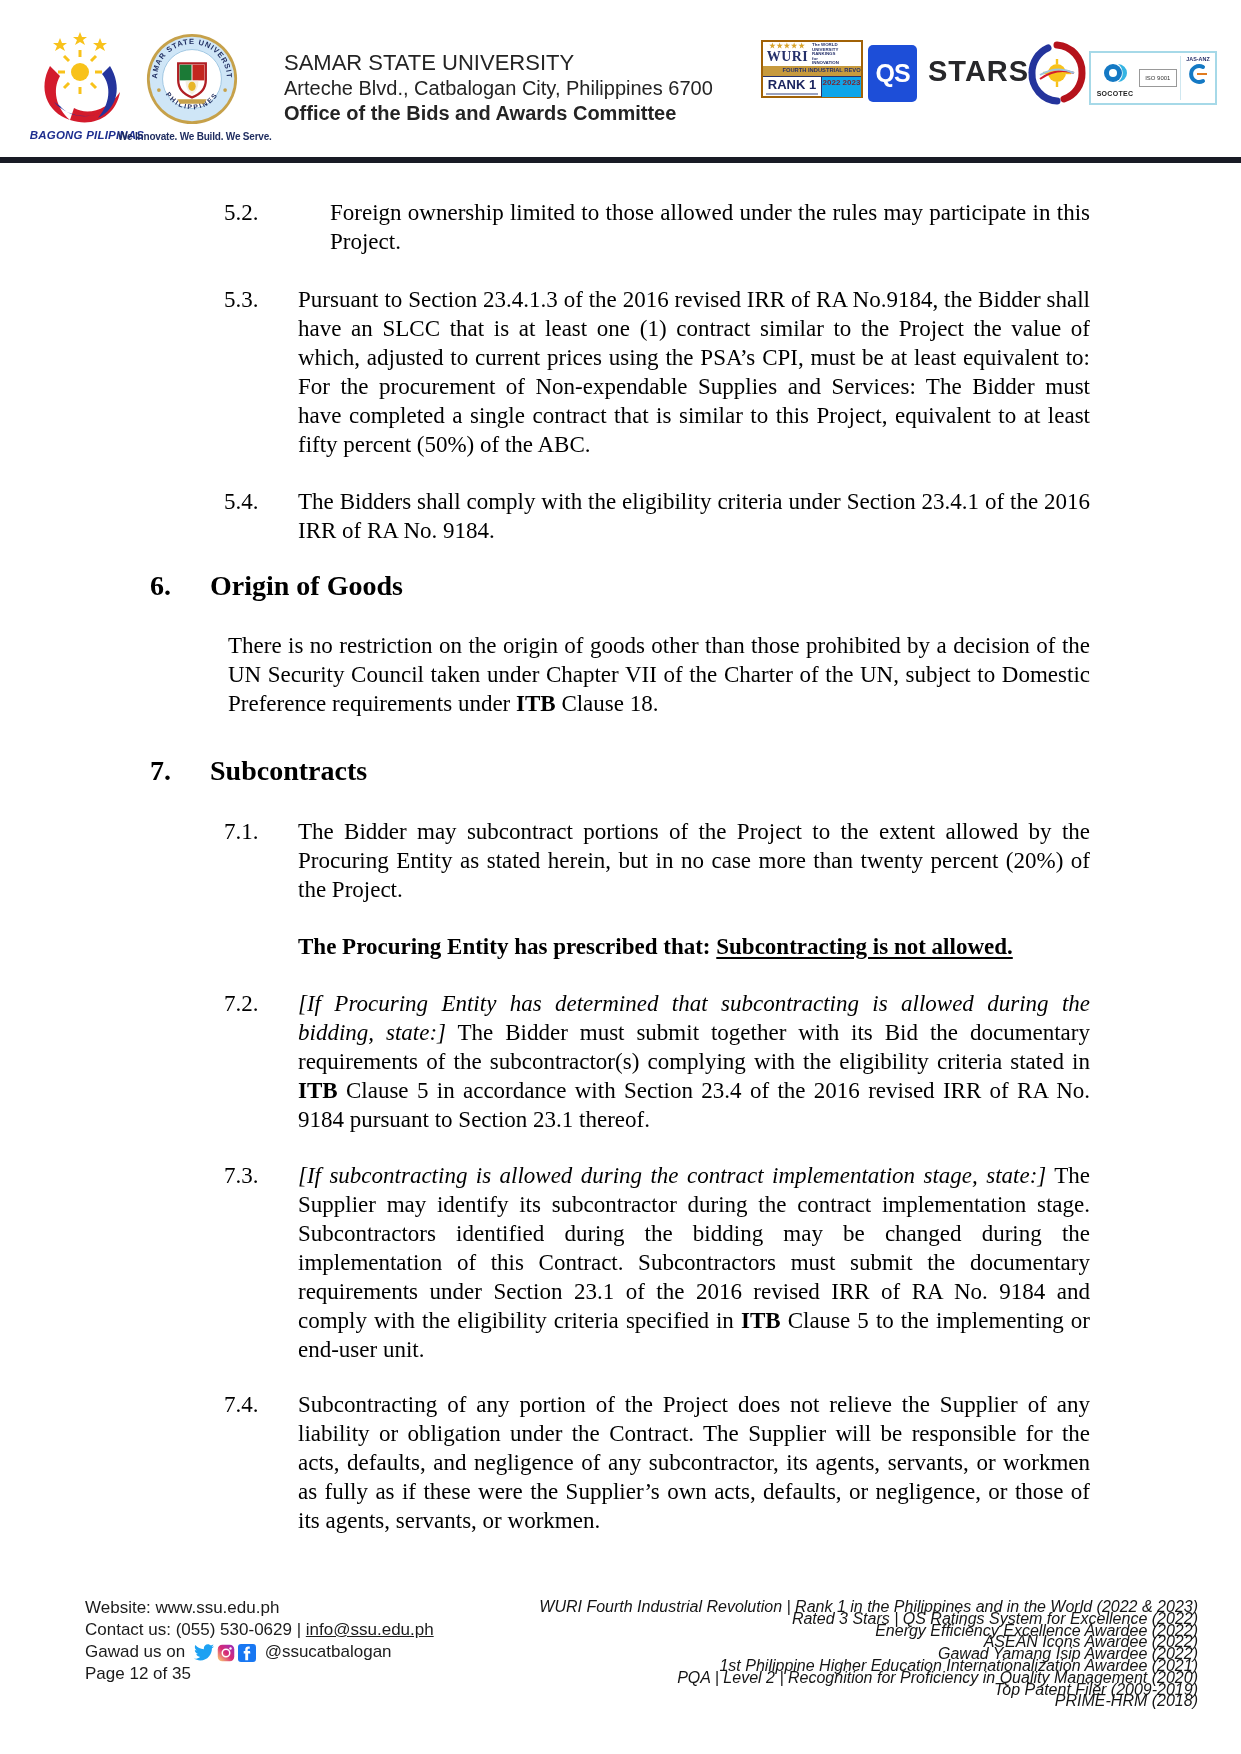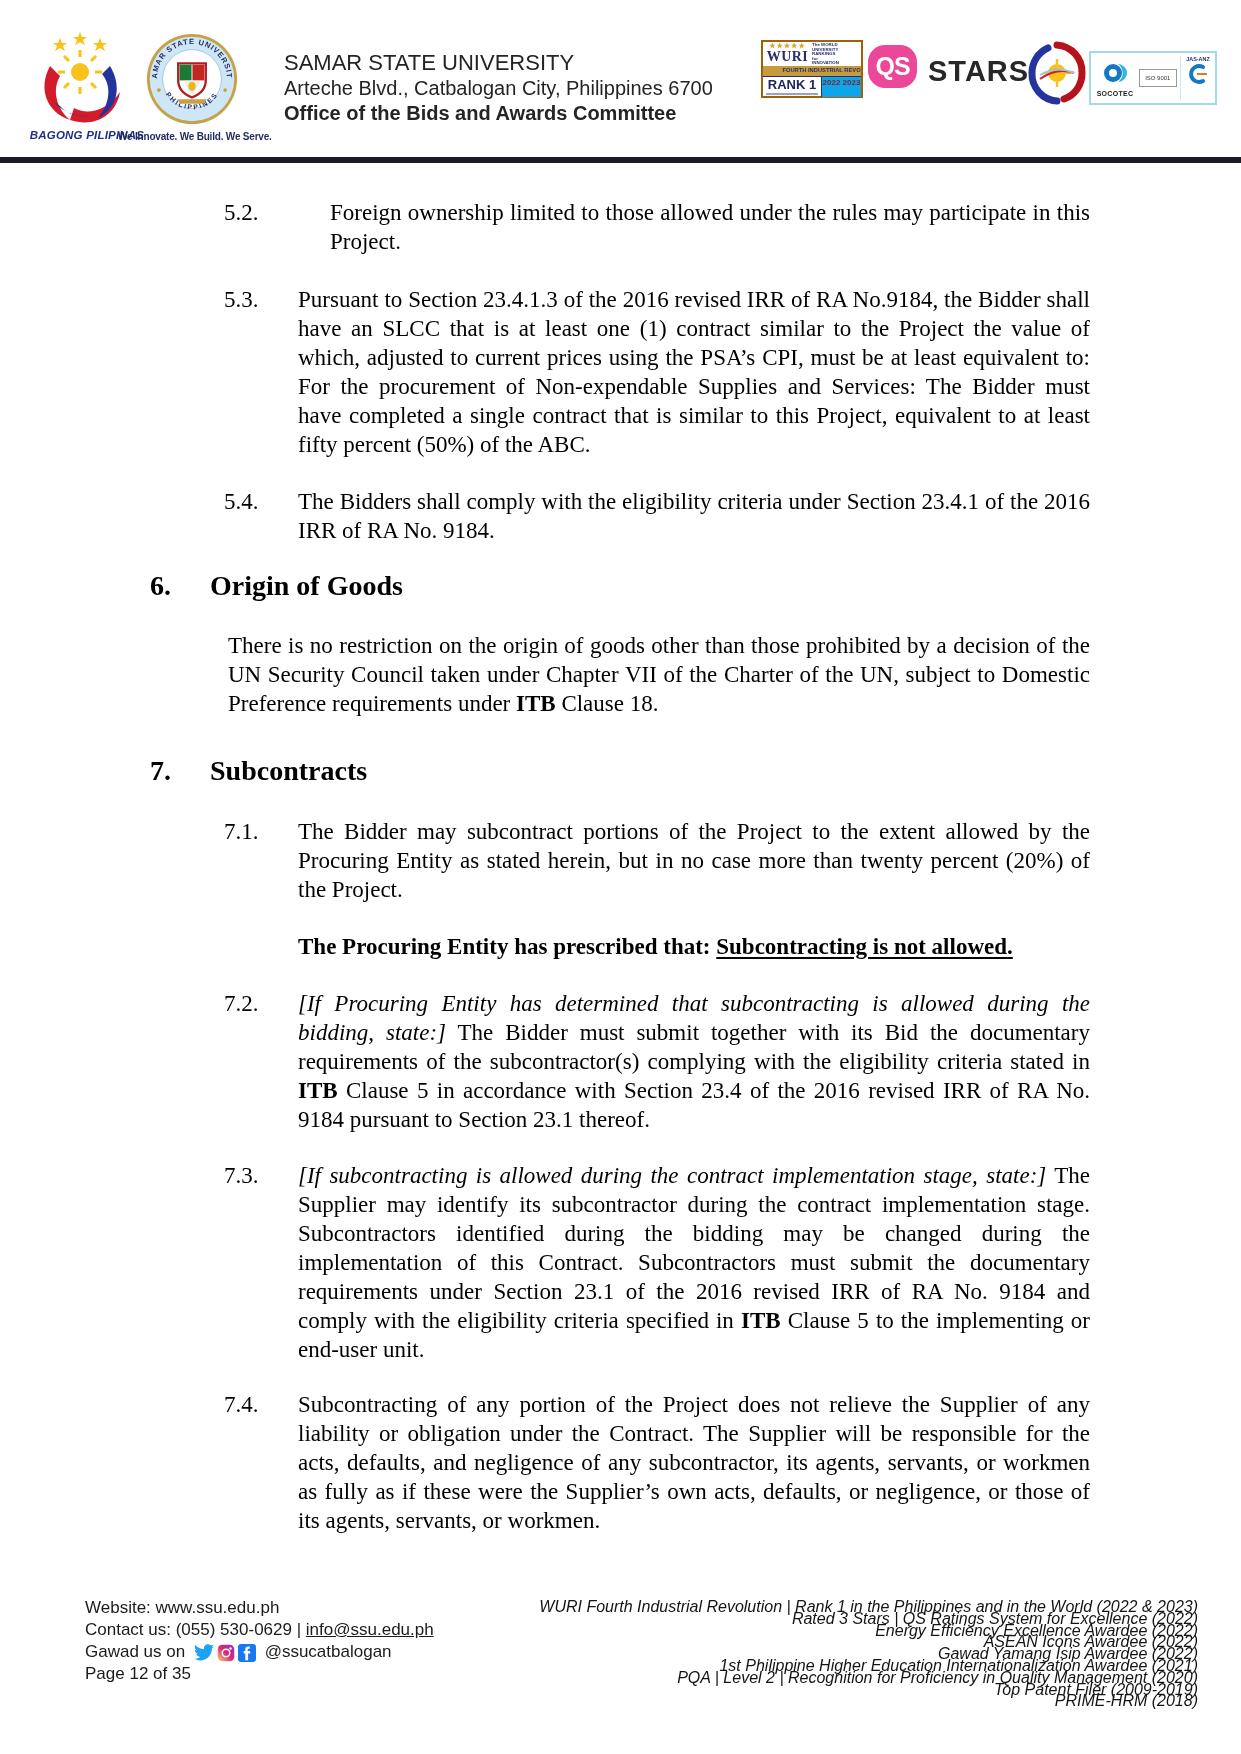--- a/index.html
+++ b/index.html
@@ -33,22 +33,22 @@
   .wuri-band{height:10px;background:#c79a3d;color:#25306a;font-weight:700;font-size:8px;
         line-height:10px;text-align:center;transform-origin:center;white-space:nowrap;overflow:hidden;}
   .wuri-band span{display:inline-block;transform:scale(.72);}
   .wuri-bottom{display:flex;height:20px;border-top:1.5px solid #25306a;}
   .wuri-rank{width:58px;border-right:1.5px solid #25306a;color:#1c2660;font-weight:800;
         font-size:13px;text-align:center;line-height:15px;position:relative;}
   .wuri-rank::after{content:"";position:absolute;left:3px;right:3px;bottom:2px;height:2px;background:#9aa2c0;}
   .wuri-years{flex:1;background:#0ea5e9;color:#7d2430;font-weight:800;font-size:8px;
         text-align:center;line-height:9px;padding-top:1px;}
   
-  .qs-box{position:absolute;left:868px;top:45px;width:49px;height:43px;border-radius:17px;
-        background:#ec4899;color:#fff;font-family:"Liberation Sans",sans-serif;font-weight:800;
+  .qs-box{position:absolute;left:868px;top:45px;width:49px;height:57px;border-radius:5px;
+        background:#1d4ed8;color:#fff;font-family:"Liberation Sans",sans-serif;font-weight:800;
         font-size:25px;display:flex;align-items:center;justify-content:center;letter-spacing:-1px;}
   .qs-stars{position:absolute;left:928px;top:55px;font-family:"Liberation Sans",sans-serif;
         font-weight:800;font-size:29px;color:#27272a;letter-spacing:1px;}
   .pqa{position:absolute;left:1026px;top:41px;}
   
   .soc{position:absolute;left:1089px;top:51px;width:128px;height:54px;border:2px solid #a6d9e8;
         background:#fff;box-sizing:border-box;display:flex;align-items:center;
         font-family:"Liberation Sans",sans-serif;}
   .soc-left{width:48px;text-align:center;}
   .soc-name{font-size:7px;font-weight:700;color:#222;letter-spacing:.3px;}

